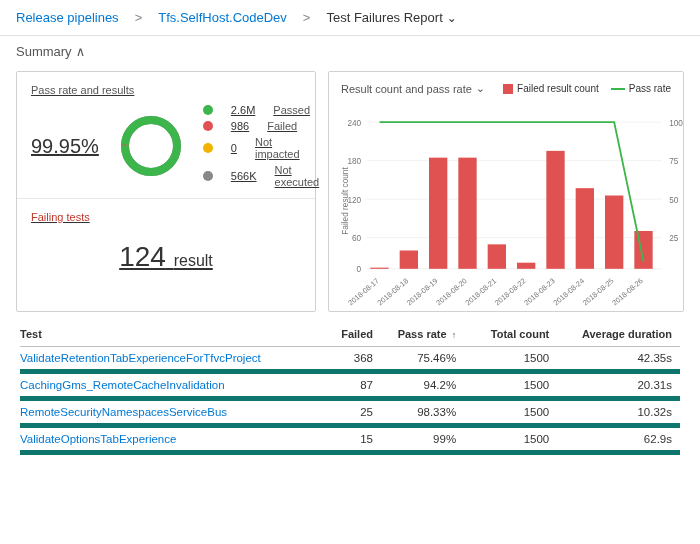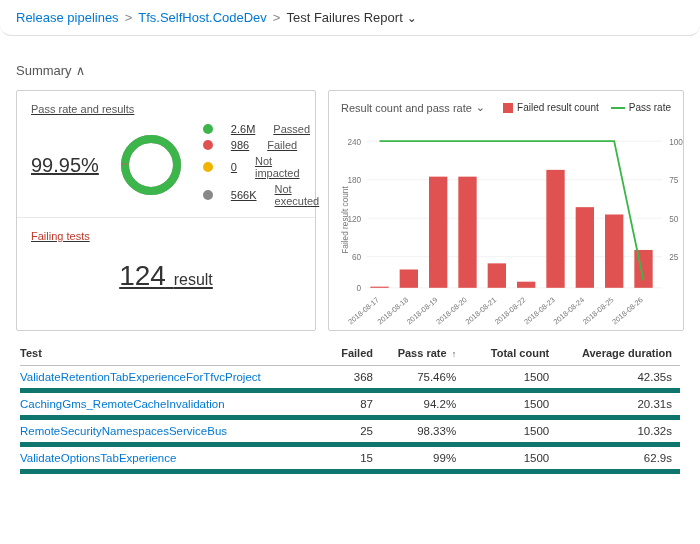--- a/index.html
+++ b/index.html
@@ -5,26 +5,25 @@
     * { box-sizing: border-box; margin: 0; padding: 0; }
     body { font-family: 'Segoe UI', Arial, sans-serif; font-size: 12px; background: #fff; color: #333; width: 700px; height: 544px; overflow: hidden; }
 
     .breadcrumb-bar {
       padding: 10px 16px;
       font-size: 13px;
       color: #0078d4;
       border-bottom: 1px solid #e0e0e0;
       display: flex;
       align-items: center;
-      gap: 6px;
-      border-radius: 11px;
+      gap: 16px;
     }
     .breadcrumb-bar .last { color: #333; font-weight: 500; display: flex; align-items: center; gap: 4px; }
 
-    .summary-section { padding: 8px 16px 4px; margin-top: 19px; }
+    .summary-section { padding: 8px 16px 4px; }
     .summary-header { font-size: 13px; color: #555; display: flex; align-items: center; gap: 4px; margin-bottom: 8px; }
 
     .cards-row { display: flex; gap: 12px; padding: 0 16px; margin-bottom: 10px; }
 
     .card { border: 1px solid #d0d0d0; border-radius: 2px; background: #fff; }
     .card-left { width: 300px; display: flex; flex-direction: column; text-decoration: underline; }
     .card-right { flex: 1; }
 
     .card-pass-rate { padding: 12px 14px 10px; border-bottom: 1px solid #e8e8e8; }
     .card-title { font-size: 11px; color: #555; margin-bottom: 8px; }

